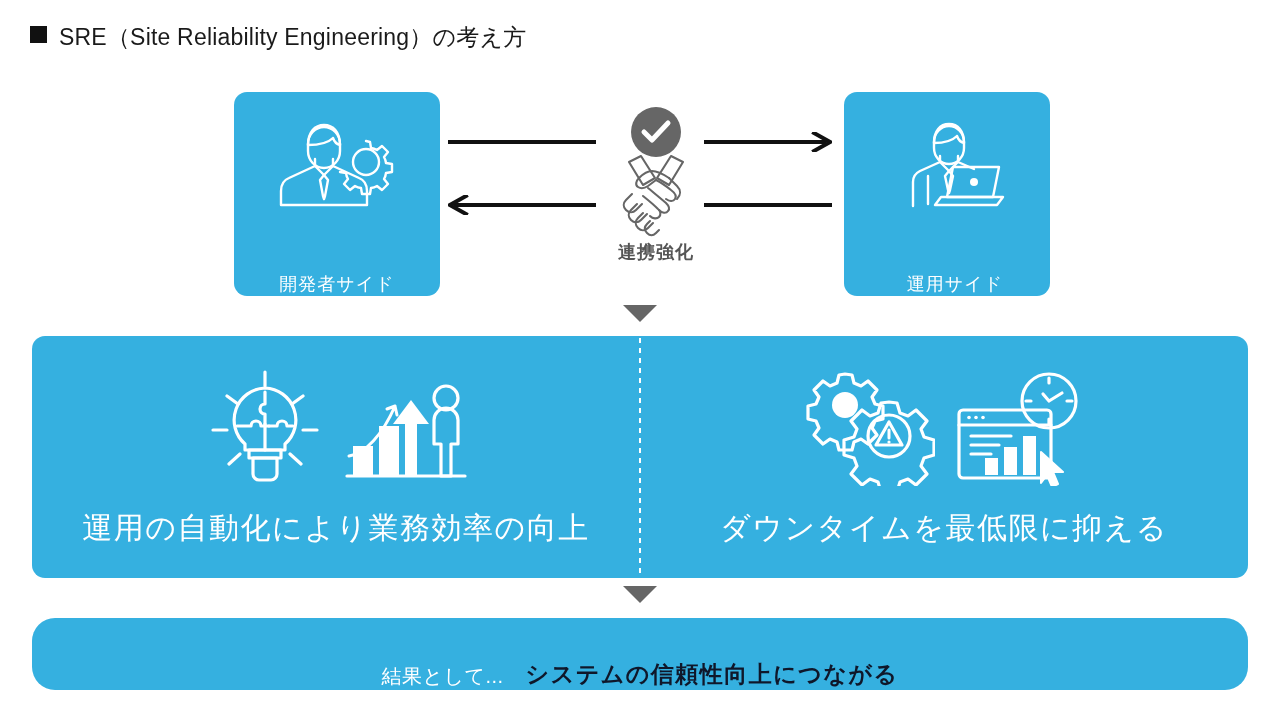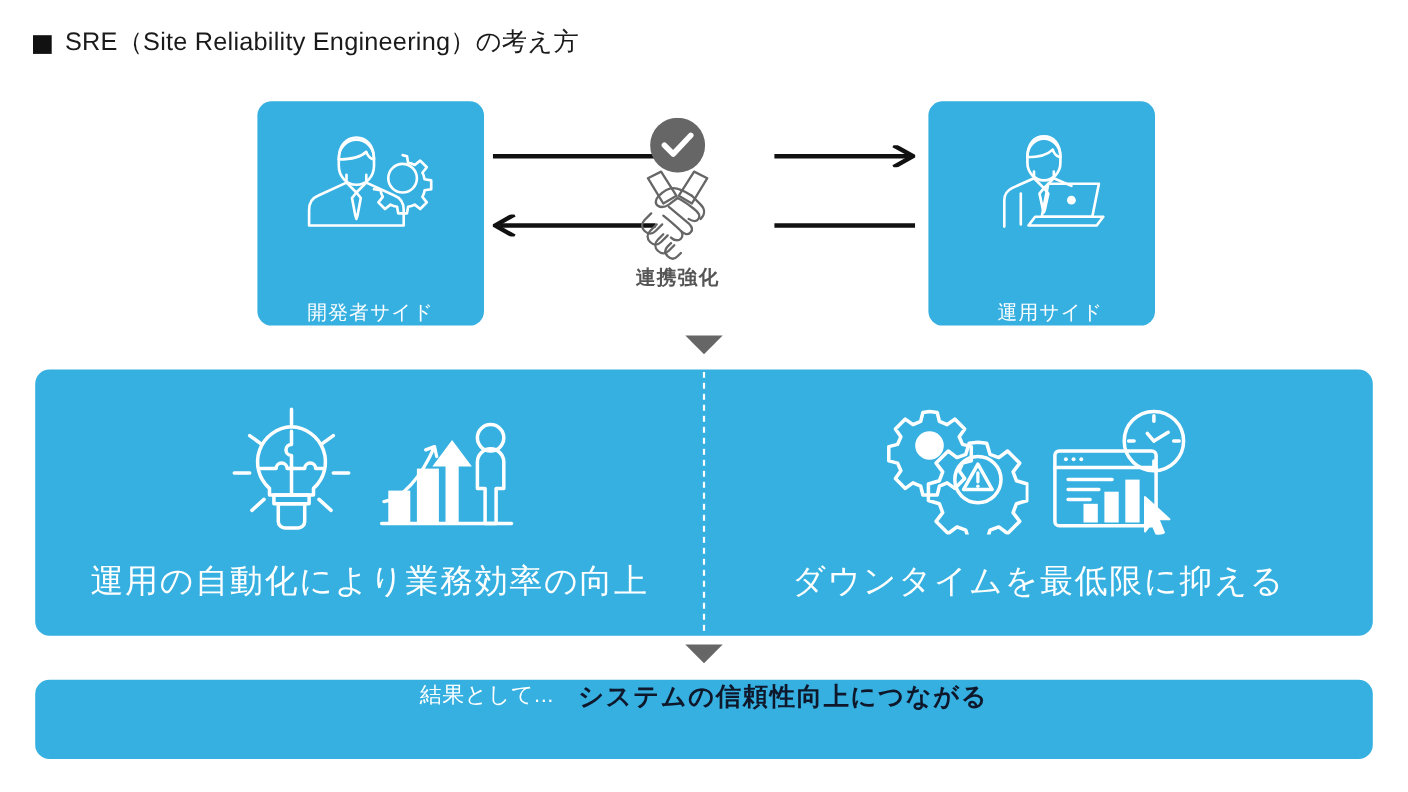--- a/index.html
+++ b/index.html
@@ -16,21 +16,21 @@
     color: #222222;
     -webkit-font-smoothing: antialiased;
   }
 
   
   #title-row {
     position: absolute;
     left: 30px;
     top: 26px;
     display: flex;
-    align-items: flex-end;
+    align-items: flex-start;
     gap: 12px;
   }
   #title-bullet {
     width: 17px;
     height: 17px;
     background: #111111;
     display: block;
   }
   #title-text {
     font-size: 23px;
@@ -65,21 +65,21 @@
     margin-top: 14px;
     color: #ffffff;
     font-size: 18px;
     letter-spacing: 1px;
     white-space: nowrap;
   }
 
   
   #handshake-group {
     position: absolute;
-    left: 536px;
+    left: 576px;
     top: 100px;
     width: 160px;
     height: 180px;
   }
   #check-badge {
     position: absolute;
     left: 55px;
     top: 7px;
     width: 50px;
     height: 50px;
@@ -167,24 +167,24 @@
     white-space: nowrap;
   }
 
   
   #result-bar {
     position: absolute;
     left: 32px;
     top: 618px;
     width: 1216px;
     height: 72px;
-    border-radius: 13px;
+    border-radius: 23px;
     background: var(--brand, #35b0e0);
     display: flex;
-    align-items: flex-start;
+    align-items: flex-end;
     justify-content: center;
     box-sizing: border-box;
   }
   #result-prefix {
     color: #ffffff;
     font-size: 20px;
     letter-spacing: 0.5px;
     white-space: nowrap;
   }
   #result-main {

